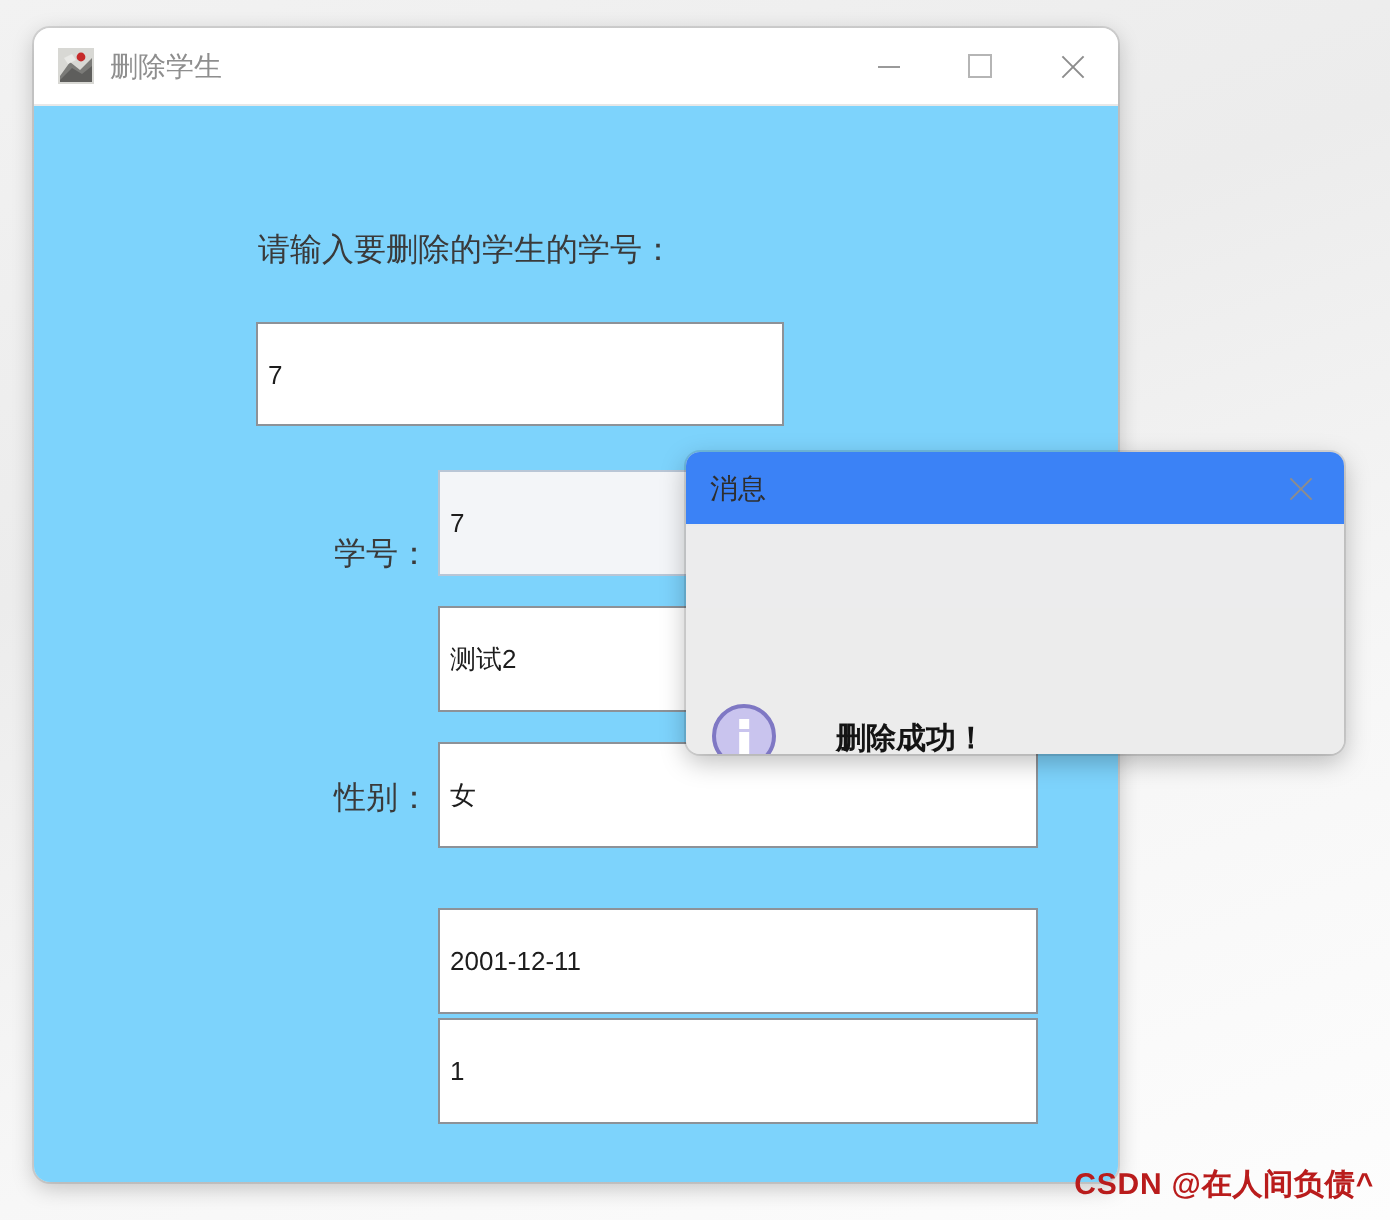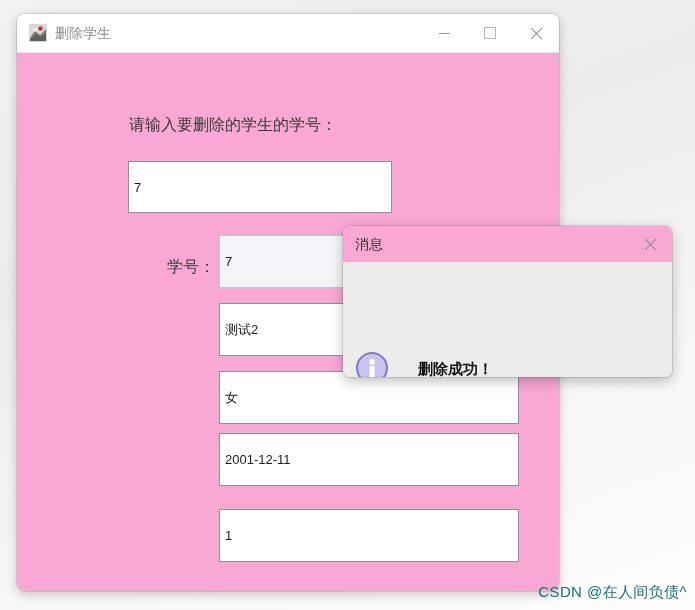--- a/index.html
+++ b/index.html
@@ -95,21 +95,21 @@
     height: 1px;
     background: #8d8d8d;
   }
   .ctrl-close-glyph::before { transform: rotate(45deg); }
   .ctrl-close-glyph::after  { transform: rotate(-45deg); }
 
   
   #main-content {
     position: relative;
     height: 539px;
-    background: #f9a8d4;
+    background: #7dd3fc;
   }
 
   #prompt-label {
     position: absolute;
     left: 112px;
     top: 62px;
     font-size: 16px;
     color: #3a3a3a;
     white-space: nowrap;
   }
@@ -131,33 +131,33 @@
   .tfield.inactive {
     border: 1px solid #b9c6d6;
     background: #f3f5f8;
   }
 
   #search-input  { left: 111px; top: 108px; width: 264px; height: 52px; }
 
   #f-xuehao      { left: 202px; top: 182px;  width: 300px; height: 53px; }
   #f-xingming    { left: 202px; top: 250px;  width: 300px; height: 53px; }
   #f-xingbie     { left: 202px; top: 318px;  width: 300px; height: 53px; }
-  #f-shengri     { left: 202px; top: 380px;  width: 300px; height: 53px; }
+  #f-shengri     { left: 202px; top: 401px;  width: 300px; height: 53px; }
   #f-banji       { left: 202px; top: 456px;  width: 300px; height: 53px; }
 
   
   .flabel {
     position: absolute;
     width: 180px;
     text-align: right;
     font-size: 16px;
     color: #3a3a3a;
     white-space: nowrap;
   }
-  #l-xuehao   { left: 18px; top: 204px; }
+  #l-xuehao   { left: 18px; top: 214px; }
   #l-xingming { left: 18px; top: 267px; }
   #l-xingbie  { left: 18px; top: 336px; }
   #l-shengri  { left: 18px; top: 405px; }
   #l-banji    { left: 18px; top: 473px; }
 
   
   .swing-button {
     position: absolute;
     box-sizing: border-box;
     border: 1px solid #8a9aad;
@@ -179,21 +179,21 @@
     width: 329px;
     height: 151px;
     border-radius: 7px;
     background: #ececed;
     box-shadow: 0 4px 13px rgba(0,0,0,0.26), 0 0 0 1px rgba(0,0,0,0.10);
     overflow: hidden;
   }
   #msg-titlebar {
     position: relative;
     height: 36px;
-    background: #f9a8d4;
+    background: #3b82f6;
     border-bottom: 1px solid #eaeaea;
   }
   #msg-title-text {
     position: absolute;
     left: 12px;
     top: 9px;
     font-size: 14px;
     color: #2e2e2e;
     line-height: 18px;
   }
@@ -252,23 +252,24 @@
     line-height: 16px;
     white-space: nowrap;
   }
 
   
   #watermark {
     position: absolute;
     right: 8px;
     bottom: 8px;
     font-size: 15px;
-    color: #0f766e;
+    color: #b91c1c;
     white-space: nowrap;
     letter-spacing: 0.4px;
+    font-weight: bold;
   }
 </style>
 </head>
 <body>
 
 <div id="desktop"></div>
 
 <div id="main-window">
 
   <div id="main-titlebar">
@@ -301,20 +302,21 @@
     <div id="prompt-label">请输入要删除的学生的学号：</div>
 
     <div class="tfield" id="search-input">7</div>
 
 
     <div class="flabel" id="l-xuehao">学号：</div>
     <div class="tfield inactive" id="f-xuehao">7</div>
 
     <div class="tfield" id="f-xingming">测试2</div>
 
+    <div class="flabel" id="l-xingbie">性别：</div>
     <div class="tfield" id="f-xingbie">女</div>
 
     <div class="tfield" id="f-shengri">2001-12-11</div>
 
     <div class="tfield" id="f-banji">1</div>
 
   </div>
 </div>
 
 <div id="msg-dialog">

